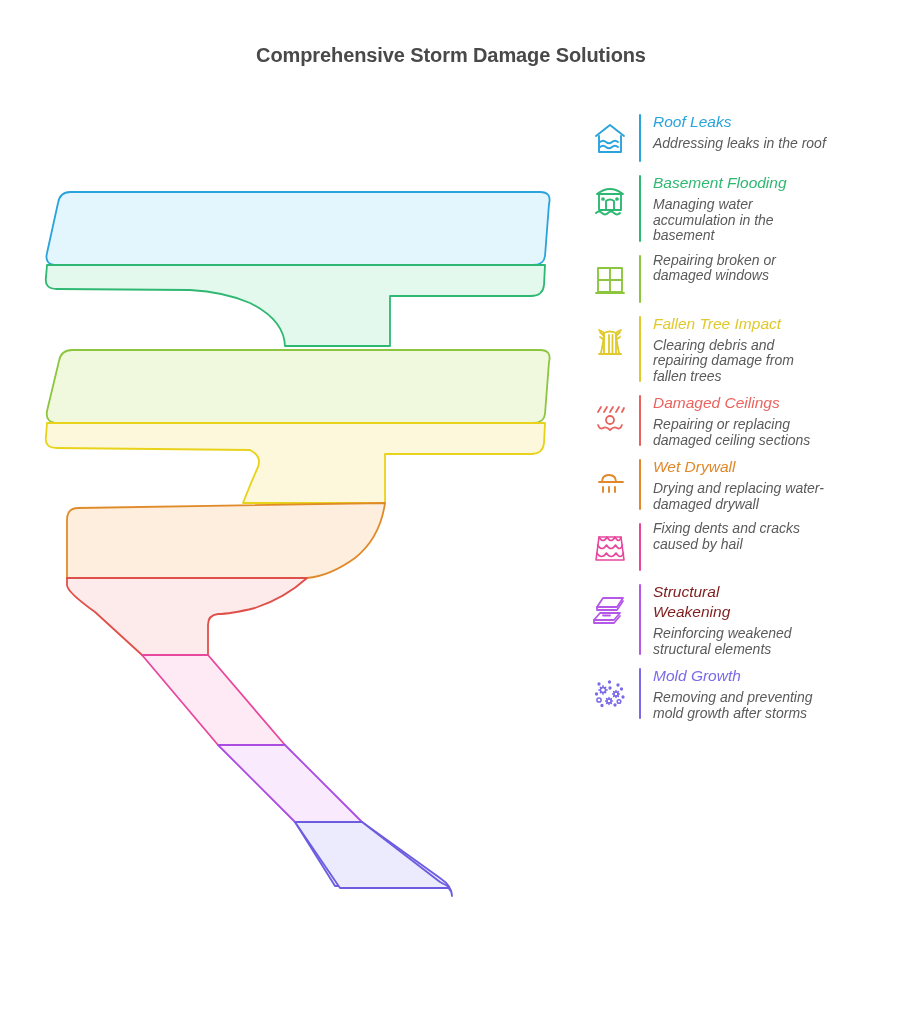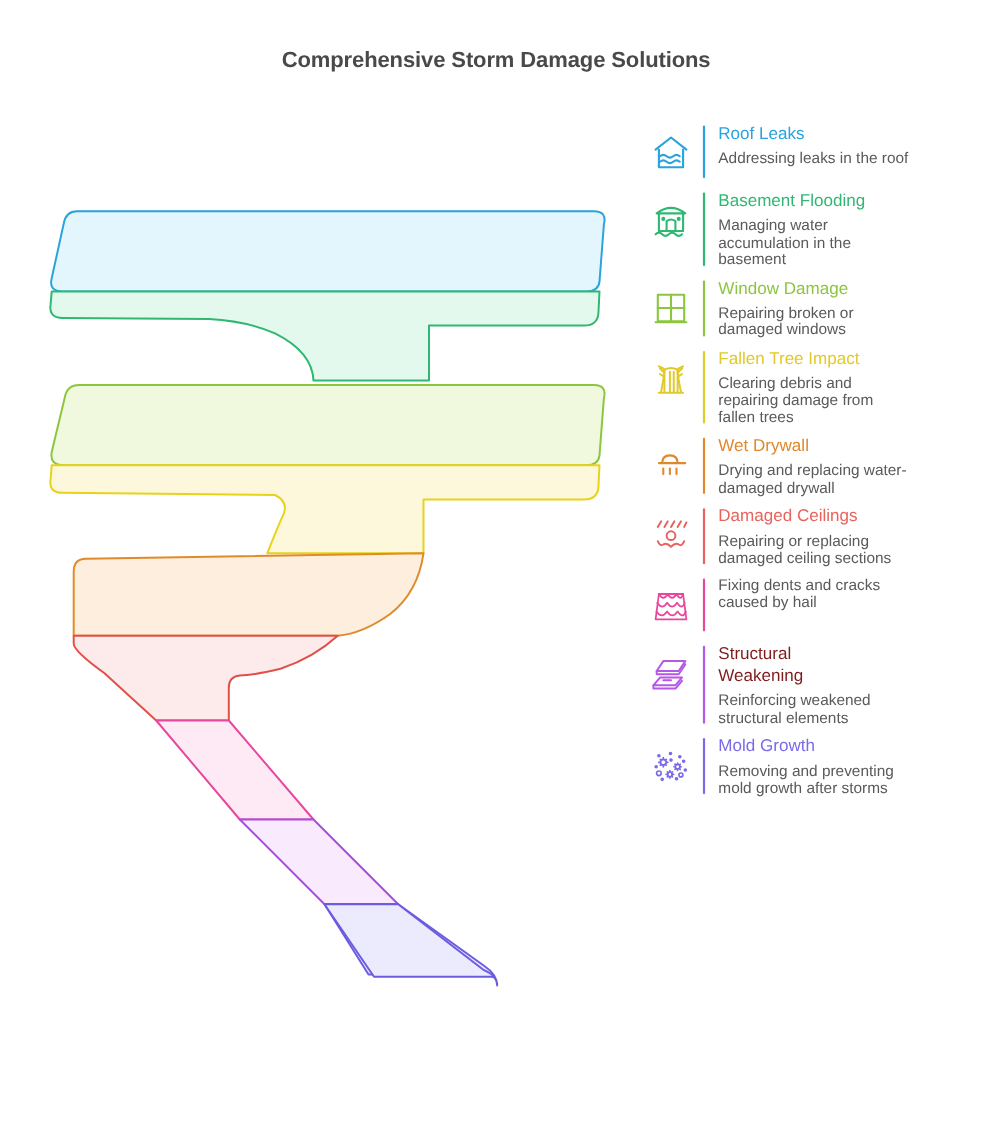--- a/index.html
+++ b/index.html
@@ -49,21 +49,21 @@
     justify-content: center;
     padding-top: 2px;
   }
   .legend-bar {
     width: 2px;
     min-width: 2px;
     align-self: stretch;
     margin: 2px 12px 2px 2px;
     border-radius: 1px;
   }
-  .legend-text { flex: 1; padding-top: 0px; }
+  .legend-text { flex: 1; padding-top: 0px; font-style: italic; }
   .legend-title {
     font-size: 15.5px;
     font-weight: normal;
     line-height: 20px;
     margin-bottom: 4px;
   }
   .legend-desc {
     font-size: 14px;
     color: #5a5a5a;
     line-height: 15.5px;
@@ -153,21 +153,20 @@
     <div class="legend-item">
       <div class="legend-icon">
         <svg width="40" height="40" viewBox="0 0 40 40" fill="none" stroke="#8cc63e" stroke-width="1.9" stroke-linecap="round" stroke-linejoin="round">
           <rect x="8" y="8" width="24" height="24"></rect>
           <path d="M20 8 L20 32 M8 20 L32 20"></path>
           <path d="M6 33 L34 33"></path>
         </svg>
       </div>
       <div class="legend-bar" style="background:#8cc63e"></div>
       <div class="legend-text">
-        <div class="legend-title" style="color:#8cc63e">Window Damage</div>
         <div class="legend-desc" style="max-width:160px">Repairing broken or damaged windows</div>
       </div>
     </div>
 
     <div class="legend-item">
       <div class="legend-icon">
         <svg width="40" height="40" viewBox="0 0 40 40" fill="none" stroke="#e0c92a" stroke-width="1.8" stroke-linecap="round" stroke-linejoin="round">
           <path d="M14 12 L14 32 M26 12 L26 32"></path>
           <path d="M14 12 q6 -3 12 0"></path>
           <path d="M19 14 L19 32 M22.5 14 L22.5 32"></path>
@@ -179,45 +178,45 @@
       </div>
       <div class="legend-bar" style="background:#e0c92a"></div>
       <div class="legend-text">
         <div class="legend-title" style="color:#e0c92a">Fallen Tree Impact</div>
         <div class="legend-desc" style="max-width:160px">Clearing debris and repairing damage from fallen trees</div>
       </div>
     </div>
 
     <div class="legend-item">
       <div class="legend-icon">
+        <svg width="40" height="40" viewBox="0 0 40 40" fill="none" stroke="#e8635e" stroke-width="1.8" stroke-linecap="round" stroke-linejoin="round">
+          <path d="M8 12 L11 7 M14 12 L17 7 M20 12 L23 7 M26 12 L29 7 M32 12 L34 8"></path>
+          <circle cx="20" cy="20" r="4"></circle>
+          <path d="M8 25 q2 5 5 3 q3 -2 7 2 q4 -4 7 -2 q3 2 5 -3"></path>
+        </svg>
+      </div>
+      <div class="legend-bar" style="background:#e8635e"></div>
+      <div class="legend-text">
+        <div class="legend-title" style="color:#e8635e">Damaged Ceilings</div>
+        <div class="legend-desc" style="max-width:180px">Repairing or replacing damaged ceiling sections</div>
+      </div>
+    </div>
+
+    <div class="legend-item">
+      <div class="legend-icon">
         <svg width="40" height="40" viewBox="0 0 40 40" fill="none" stroke="#e0882a" stroke-width="1.9" stroke-linecap="round" stroke-linejoin="round">
           <path d="M12 18 q0 -7 7 -7 q7 0 7 7"></path>
           <path d="M9 18 L33 18"></path>
           <path d="M13 23 L13 28 M19 23 L19 28 M25 23 L25 28"></path>
         </svg>
       </div>
       <div class="legend-bar" style="background:#e0882a"></div>
       <div class="legend-text">
         <div class="legend-title" style="color:#e0882a">Wet Drywall</div>
         <div class="legend-desc" style="max-width:180px">Drying and replacing water-damaged drywall</div>
-      </div>
-    </div>
-
-    <div class="legend-item">
-      <div class="legend-icon">
-        <svg width="40" height="40" viewBox="0 0 40 40" fill="none" stroke="#e8635e" stroke-width="1.8" stroke-linecap="round" stroke-linejoin="round">
-          <path d="M8 12 L11 7 M14 12 L17 7 M20 12 L23 7 M26 12 L29 7 M32 12 L34 8"></path>
-          <circle cx="20" cy="20" r="4"></circle>
-          <path d="M8 25 q2 5 5 3 q3 -2 7 2 q4 -4 7 -2 q3 2 5 -3"></path>
-        </svg>
-      </div>
-      <div class="legend-bar" style="background:#e8635e"></div>
-      <div class="legend-text">
-        <div class="legend-title" style="color:#e8635e">Damaged Ceilings</div>
-        <div class="legend-desc" style="max-width:180px">Repairing or replacing damaged ceiling sections</div>
       </div>
     </div>
 
     <div class="legend-item">
       <div class="legend-icon">
         <svg width="40" height="40" viewBox="0 0 40 40" fill="none" stroke="#e8479e" stroke-width="1.6" stroke-linecap="round" stroke-linejoin="round">
           <path d="M9 9 L31 9 L34 32 L6 32 Z"></path>
           <path d="M9 9 q4 7 8 0 q4 7 8 0 q4 7 6 0"></path>
           <path d="M7.5 17 q4.5 7 9 0 q4.5 7 9 0 q4.5 7 7 0"></path>
           <path d="M6.8 25 q4.8 7 9.6 0 q4.8 7 9.6 0 q4.8 7 7.5 0"></path>

